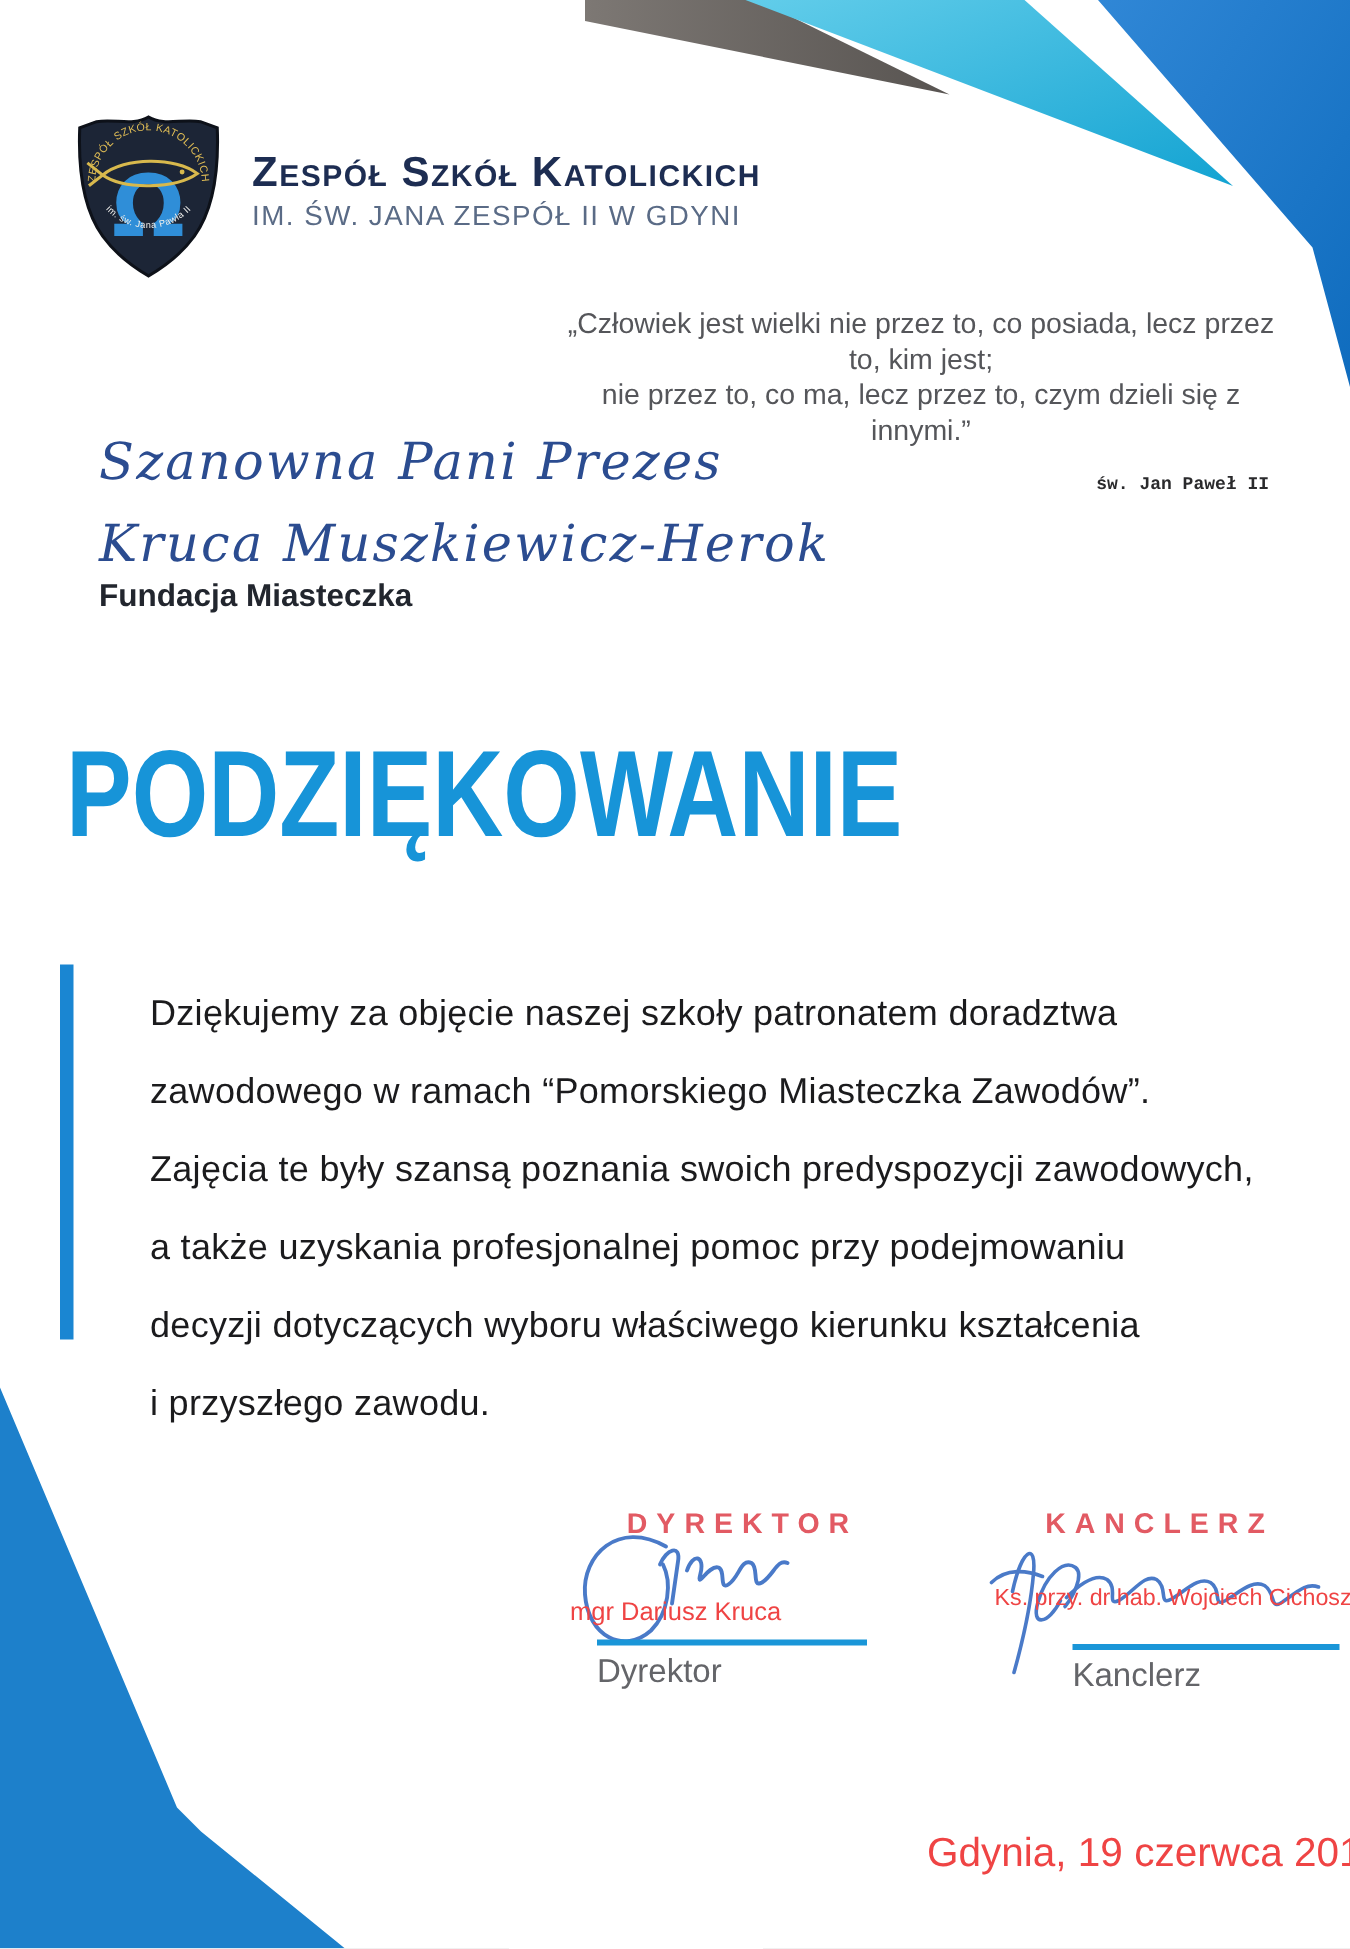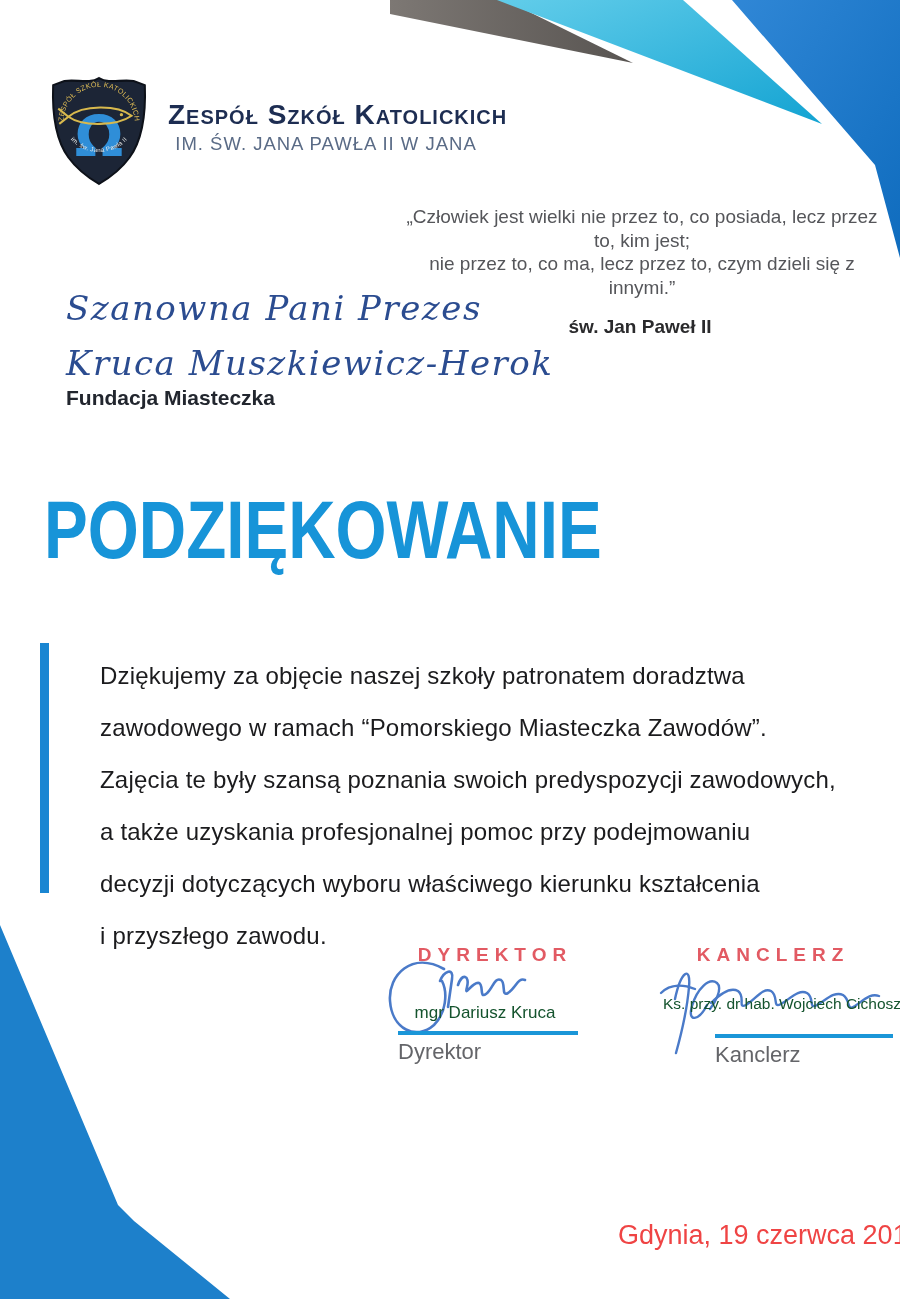--- a/index.html
+++ b/index.html
@@ -18,27 +18,27 @@
   .deco-bottom{position:absolute; left:0; bottom:0;}
   .logo-wrap{position:absolute; left:48px; top:76px; width:102px; height:110px;}
   .school-name{position:absolute; left:168px; top:99px; width:316px; text-align:center;}
   .school-name .line1{
     font-variant:small-caps; font-weight:bold; font-size:28px; letter-spacing:1px;
     color:var(--navy-text); white-space:nowrap;
   }
   .school-name .line2{
     margin-top:2px; font-size:18.5px; letter-spacing:1px; color:#5a6b86; white-space:nowrap;
   }
-  .quote{position:absolute; left:378px; top:205px; width:472px; text-align:center;margin-left:28px;}
+  .quote{position:absolute; left:378px; top:205px; width:472px; text-align:center;}
   .quote-lines{
     font-size:19px; line-height:23.5px; color:var(--muted-gray); white-space:pre-line;
   }
   .quote-attr{
-    margin-top:17px; padding-right:4px; text-align:center;
-    font-size:19px; font-weight:bold; color:#2a2a2c;
+    margin-top:17px; padding-right:4px; text-align:right;
+    font-size:12px; font-weight:bold; color:#2a2a2c;font-family:Liberation Mono, monospace;
   }
   .salutation,.recipient-name{
     position:absolute; left:66px; white-space:nowrap;
     font-family:"DejaVu Serif", serif; font-style:italic;
     color:#2b4c90; letter-spacing:1.5px;
   }
   .salutation{top:288px; font-size:34px;}
   .recipient-name{top:343px; font-size:34px;}
   .org{position:absolute; left:66px; top:386px; font-size:21px; font-weight:bold; color:#22262e;}
   .title{
@@ -48,32 +48,32 @@
   }
   .accent-bar{
     position:absolute; left:40px; top:643px; width:9px; height:250px;
     background:var(--accent-bar-blue);
   }
   .body-text{
     position:absolute; left:100px; top:650px; width:780px;
     font-size:24px; line-height:52px; color:var(--body-text);
     letter-spacing:0.2px; white-space:pre;
   }
-  .sig-block{position:absolute; top:939px; height:140px;}
+  .sig-block{position:absolute; top:1001px; height:140px;}
   .sig-left{left:380px; width:210px;}
   .sig-right{left:655px; width:245px;}
   .stamp-role{
     position:absolute; top:5px; width:100%; text-align:center;
     font-size:19px; font-weight:600; letter-spacing:6px; color:var(--stamp-red); white-space:nowrap;
   }
   .sig-left .stamp-role{left:10px;}
   .sig-right .stamp-role{left:28px; width:180px;}
   .stamp-name{
-    position:absolute; width:100%; text-align:center;
-    color:#14532d; white-space:nowrap;
+    position:absolute; width:100%; 
+    color:#ef4444; white-space:nowrap;
   }
   .sig-left .stamp-name{top:64px; font-size:17px;}
   .sig-right .stamp-name{top:56px; font-size:15.5px; left:8px; width:230px;}
   .sig-ink{position:absolute;}
   .sig-line{position:absolute; height:4px; background:var(--underline-blue);}
   .sig-left .sig-line{left:18px; top:92px; width:180px;}
   .sig-right .sig-line{left:60px; top:95px; width:178px;}
   .sig-caption{position:absolute; font-size:22px; color:#646569;}
   .sig-left .sig-caption{left:18px; top:100px;}
   .sig-right .sig-caption{left:60px; top:103px;}
@@ -126,21 +126,21 @@
         <circle cx="72" cy="38" r="1.6" fill="#d8b94d" stroke="none"></circle>
       </g>
       <text font-size="6" fill="#efefec" letter-spacing="0.3" font-family="Liberation Sans, sans-serif">
         <textPath href="#arcBottom" startOffset="50%" text-anchor="middle">im. św. Jana Pawła II</textPath>
       </text>
     </svg>
   </div>
 
   <div class="school-name">
     <div class="line1">Zespół Szkół Katolickich</div>
-    <div class="line2">IM. ŚW. JANA PAWŁA II W JANA</div>
+    <div class="line2">IM. ŚW. JANA ZESPÓŁ II W GDYNI</div>
   </div>
 
   <div class="quote">
     <div class="quote-lines">„Człowiek jest wielki nie przez to, co posiada, lecz przez to, kim jest;
 nie przez to, co ma, lecz przez to, czym dzieli się z innymi.”</div>
     <div class="quote-attr">św. Jan Paweł II</div>
   </div>
 
   <div class="salutation">Szanowna Pani Prezes</div>
   <div class="recipient-name">Kruca Muszkiewicz-Herok</div>

